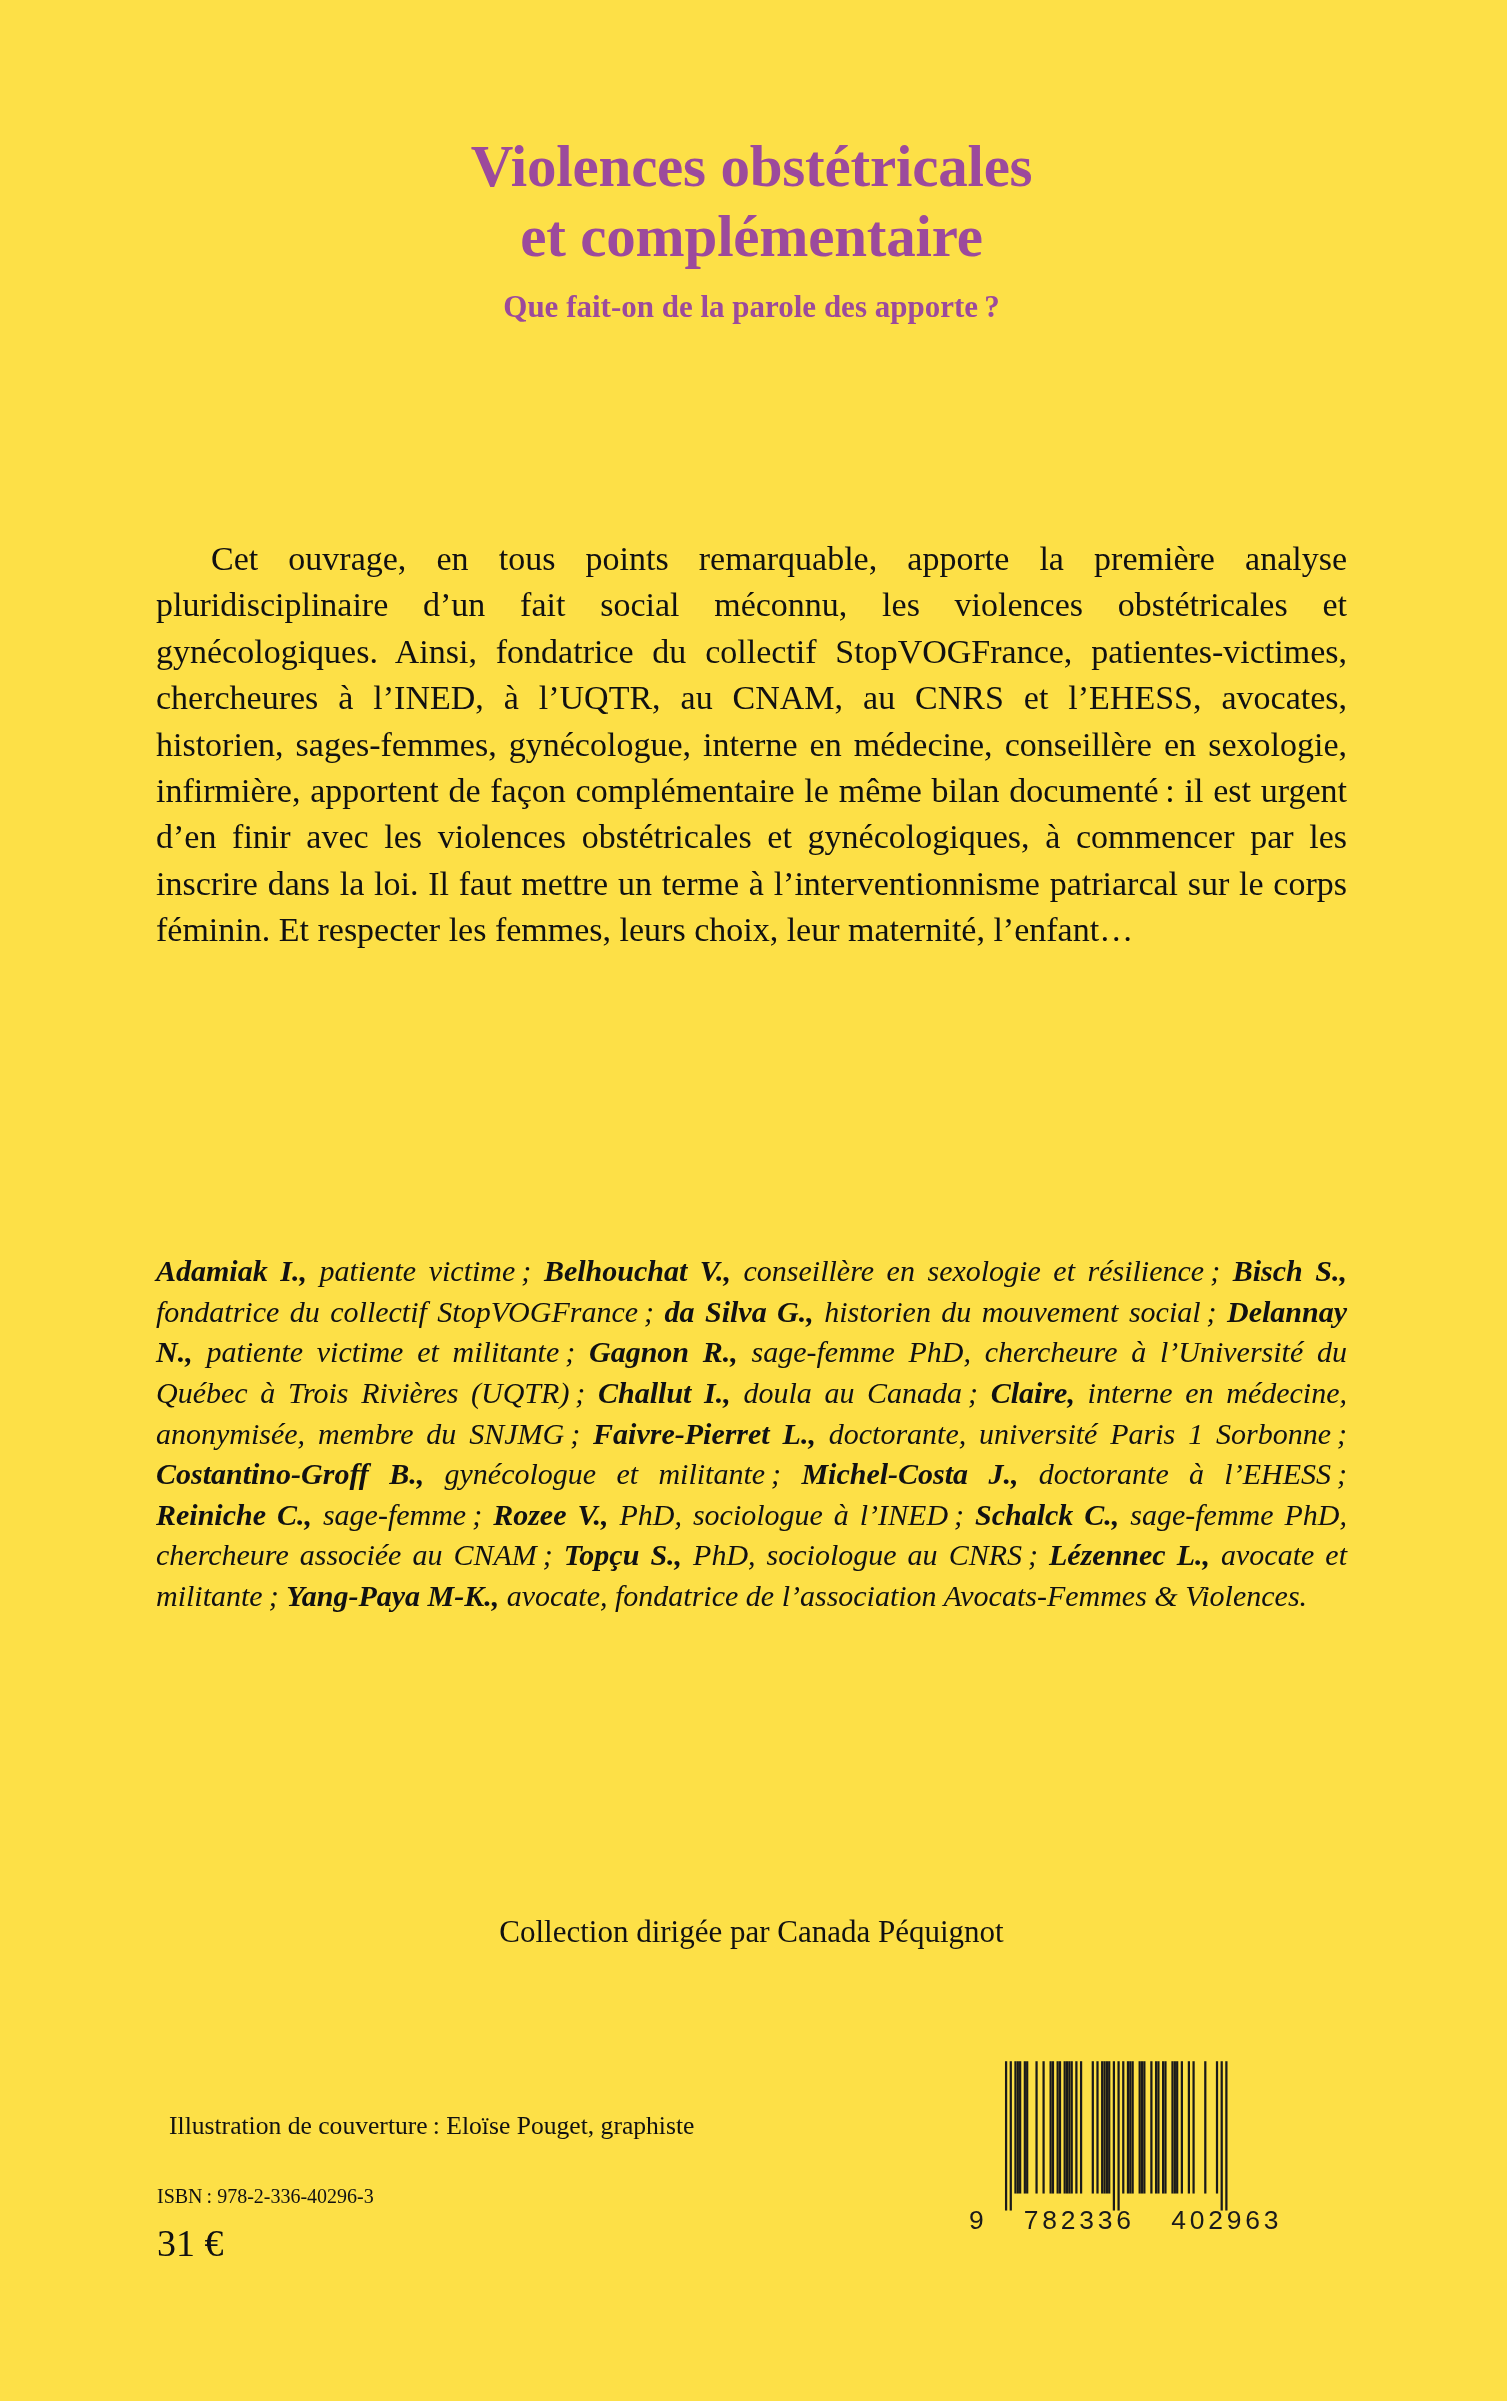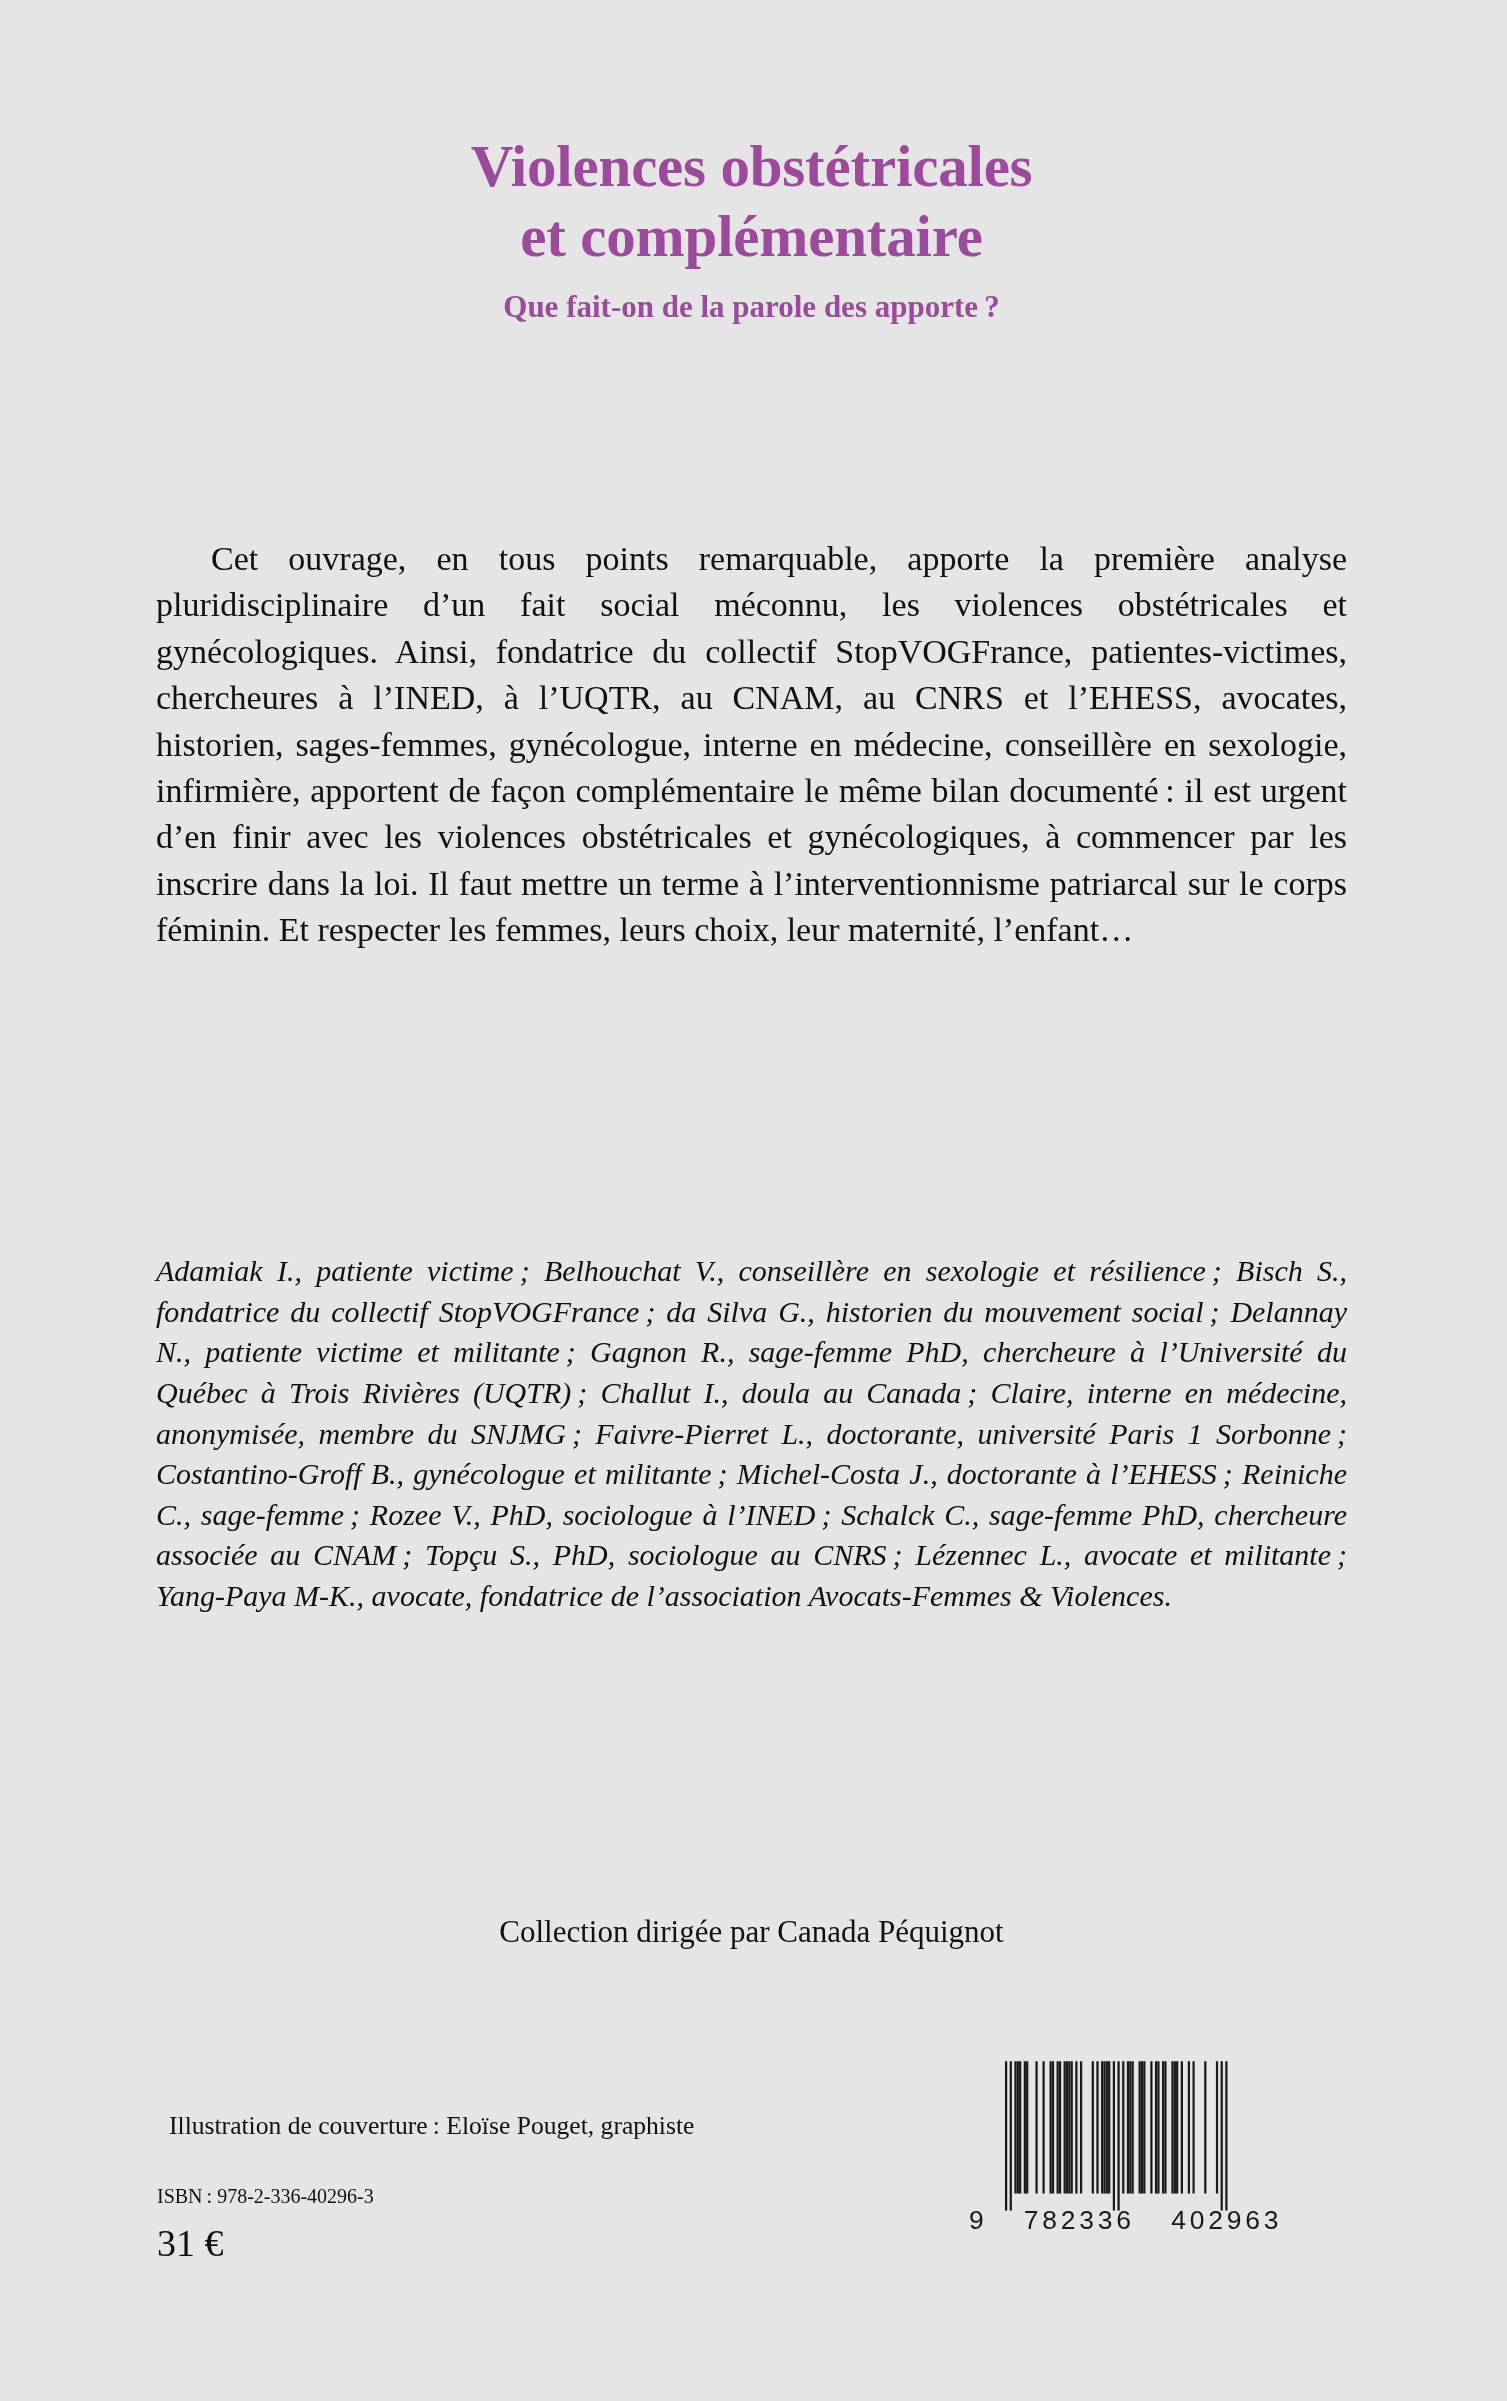--- a/index.html
+++ b/index.html
@@ -8,21 +8,21 @@
     background: #ffffff;
   }
   body {
     font-family: "Liberation Serif", "DejaVu Serif", serif;
     color: #111111;
   }
   #page {
     position: relative;
     width: 1508px;
     height: 2402px;
-    background: #e5e5e5;
+    background: #fde047;
     overflow: hidden;
     box-sizing: border-box;
   }
 
   
   .title-block {
     position: absolute;
     left: 156px;
     top: 132px;
     width: 1191px;
@@ -66,21 +66,21 @@
     left: 156px;
     top: 1221px;
     width: 1191px;
     font-style: italic;
     font-size: 30px;
     line-height: 1.355;
     text-align: justify;
     text-justify: inter-word;
   }
   .contributors b {
-    font-weight: normal;
+    font-weight: bold;
     font-style: italic;
   }
 
   
   .collection-line {
     position: absolute;
     left: 156px;
     top: 1914px;
     width: 1191px;
     text-align: center;

